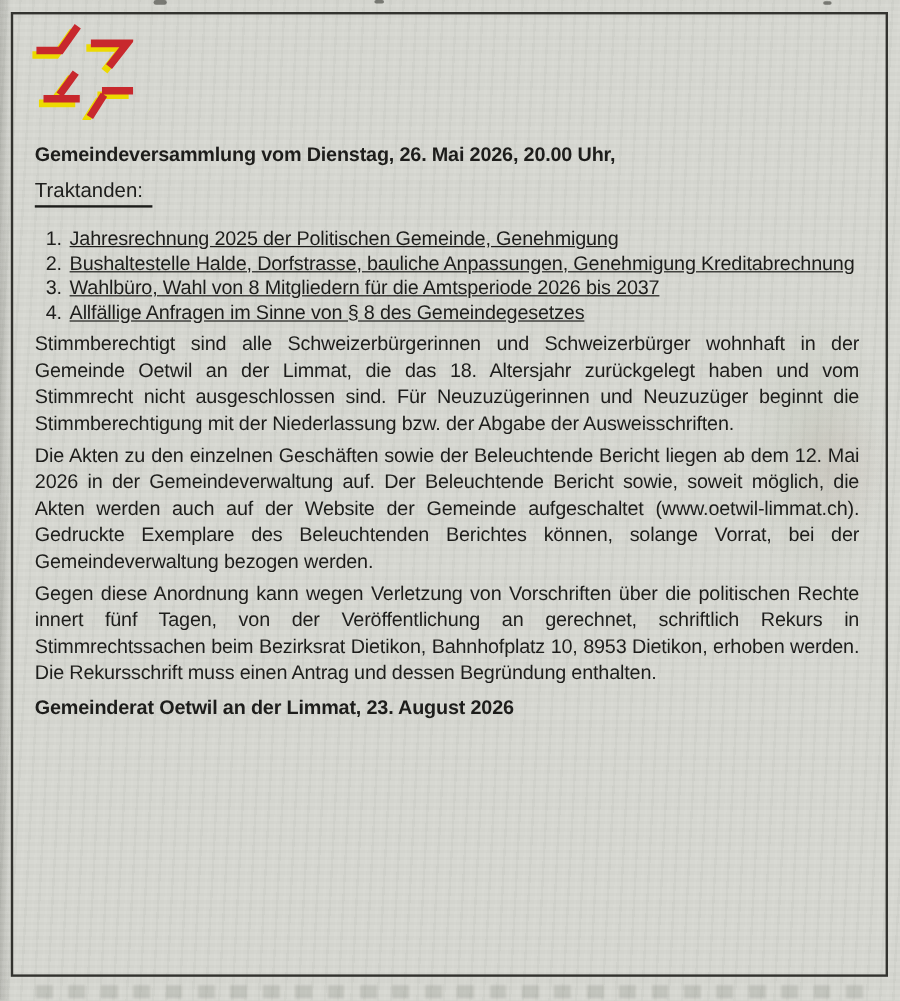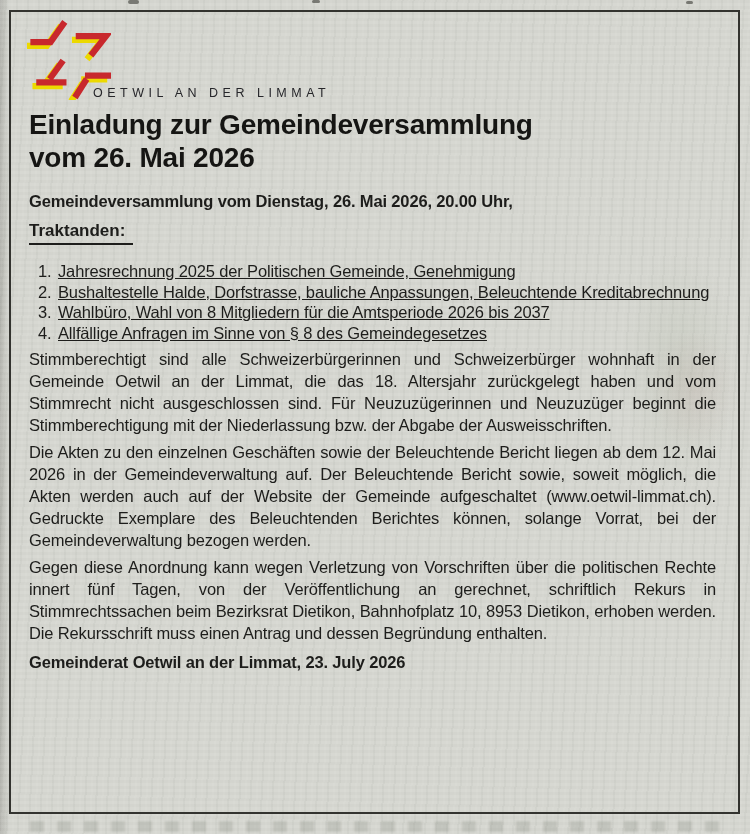--- a/index.html
+++ b/index.html
@@ -44,21 +44,21 @@
   .para {
     margin: 5px 0 0 0;
     font-size: 16.5px; line-height: 22px;
     letter-spacing: -0.15px;
     text-align: justify;
   }
   .intro { margin-top: 7px; }
   .event-block { font-weight: bold; text-align: left; margin-top: 16px; }
   .agenda-heading {
     margin: 8px 0 16px 0;
-    font-size: 17px; line-height: 22px; font-weight: bold;
+    font-size: 17px; line-height: 22px; font-weight: normal;
     display: block;
   }
   .agenda-heading .u {
     display: inline-block;
     border-bottom: 2px solid #1d1d1b;
     padding: 0 8px 1px 0;
   }
   .agenda-list {
     margin: 5px 0 0 0;
     padding: 0 0 0 27px;
@@ -112,47 +112,42 @@
             <path d="M57,97 L71,75 M69,71 L100,71"></path>
           </g>
           <g stroke="#c8282d">
             <path d="M4,31 L28,31 L45,7"></path>
             <path d="M58,24 L94,24 L76,47"></path>
             <path d="M43,53 L27,75 M11,79 L47,79"></path>
             <path d="M57,97 L71,75 M69,71 L100,71"></path>
           </g>
         </g>
       </svg>
-      <span class="wordmark">OETWIL AN DER LIMMAT</span>
     </header>
 
-    <h1 class="doc-title">
-      <span>Einladung zur Gemeindeversammlung</span><br>
-      <span>vom 26. Mai 2026</span>
-    </h1>
 
 
     <p class="para event-block">
       <span>Gemeindeversammlung vom Dienstag, 26. Mai 2026, 20.00 Uhr,</span><br>
     </p>
 
     <h2 class="agenda-heading">
       <span class="u">Traktanden:</span>
     </h2>
 
     <ol class="agenda-list">
       <li>Jahresrechnung 2025 der Politischen Gemeinde, Genehmigung</li>
-      <li>Bushaltestelle Halde, Dorfstrasse, bauliche Anpassungen, Beleuchtende Kreditabrechnung</li>
+      <li>Bushaltestelle Halde, Dorfstrasse, bauliche Anpassungen, Genehmigung Kreditabrechnung</li>
       <li>Wahlbüro, Wahl von 8 Mitgliedern für die Amtsperiode 2026 bis 2037</li>
       <li>Allfällige Anfragen im Sinne von § 8 des Gemeindegesetzes</li>
     </ol>
 
     <p class="para">Stimmberechtigt sind alle Schweizerbürgerinnen und Schweizerbürger wohnhaft in der Gemeinde Oetwil an der Limmat, die das 18. Altersjahr zurückgelegt haben und vom Stimmrecht nicht ausgeschlossen sind. Für Neuzuzügerinnen und Neuzuzüger beginnt die Stimmberechtigung mit der Niederlassung bzw. der Abgabe der Ausweisschriften.</p>
 
     <p class="para">Die Akten zu den einzelnen Geschäften sowie der Beleuchtende Bericht liegen ab dem 12. Mai 2026 in der Gemeindeverwaltung auf. Der Beleuchtende Bericht sowie, soweit möglich, die Akten werden auch auf der Website der Gemeinde aufgeschaltet (www.oetwil-limmat.ch). Gedruckte Exemplare des Beleuchtenden Berichtes können, solange Vorrat, bei der Gemeindeverwaltung bezogen werden.</p>
 
 
     <p class="para">Gegen diese Anordnung kann wegen Verletzung von Vorschriften über die politischen Rechte innert fünf Tagen, von der Veröffentlichung an gerechnet, schriftlich Rekurs in Stimmrechtssachen beim Bezirksrat Dietikon, Bahnhofplatz 10, 8953 Dietikon, erhoben werden. Die Rekursschrift muss einen Antrag und dessen Begründung enthalten.</p>
 
-    <p class="para signature">Gemeinderat Oetwil an der Limmat, 23. July 2026</p>
+    <p class="para signature">Gemeinderat Oetwil an der Limmat, 23. August 2026</p>
 
   </div>
 </div>
 
 </body></html>

